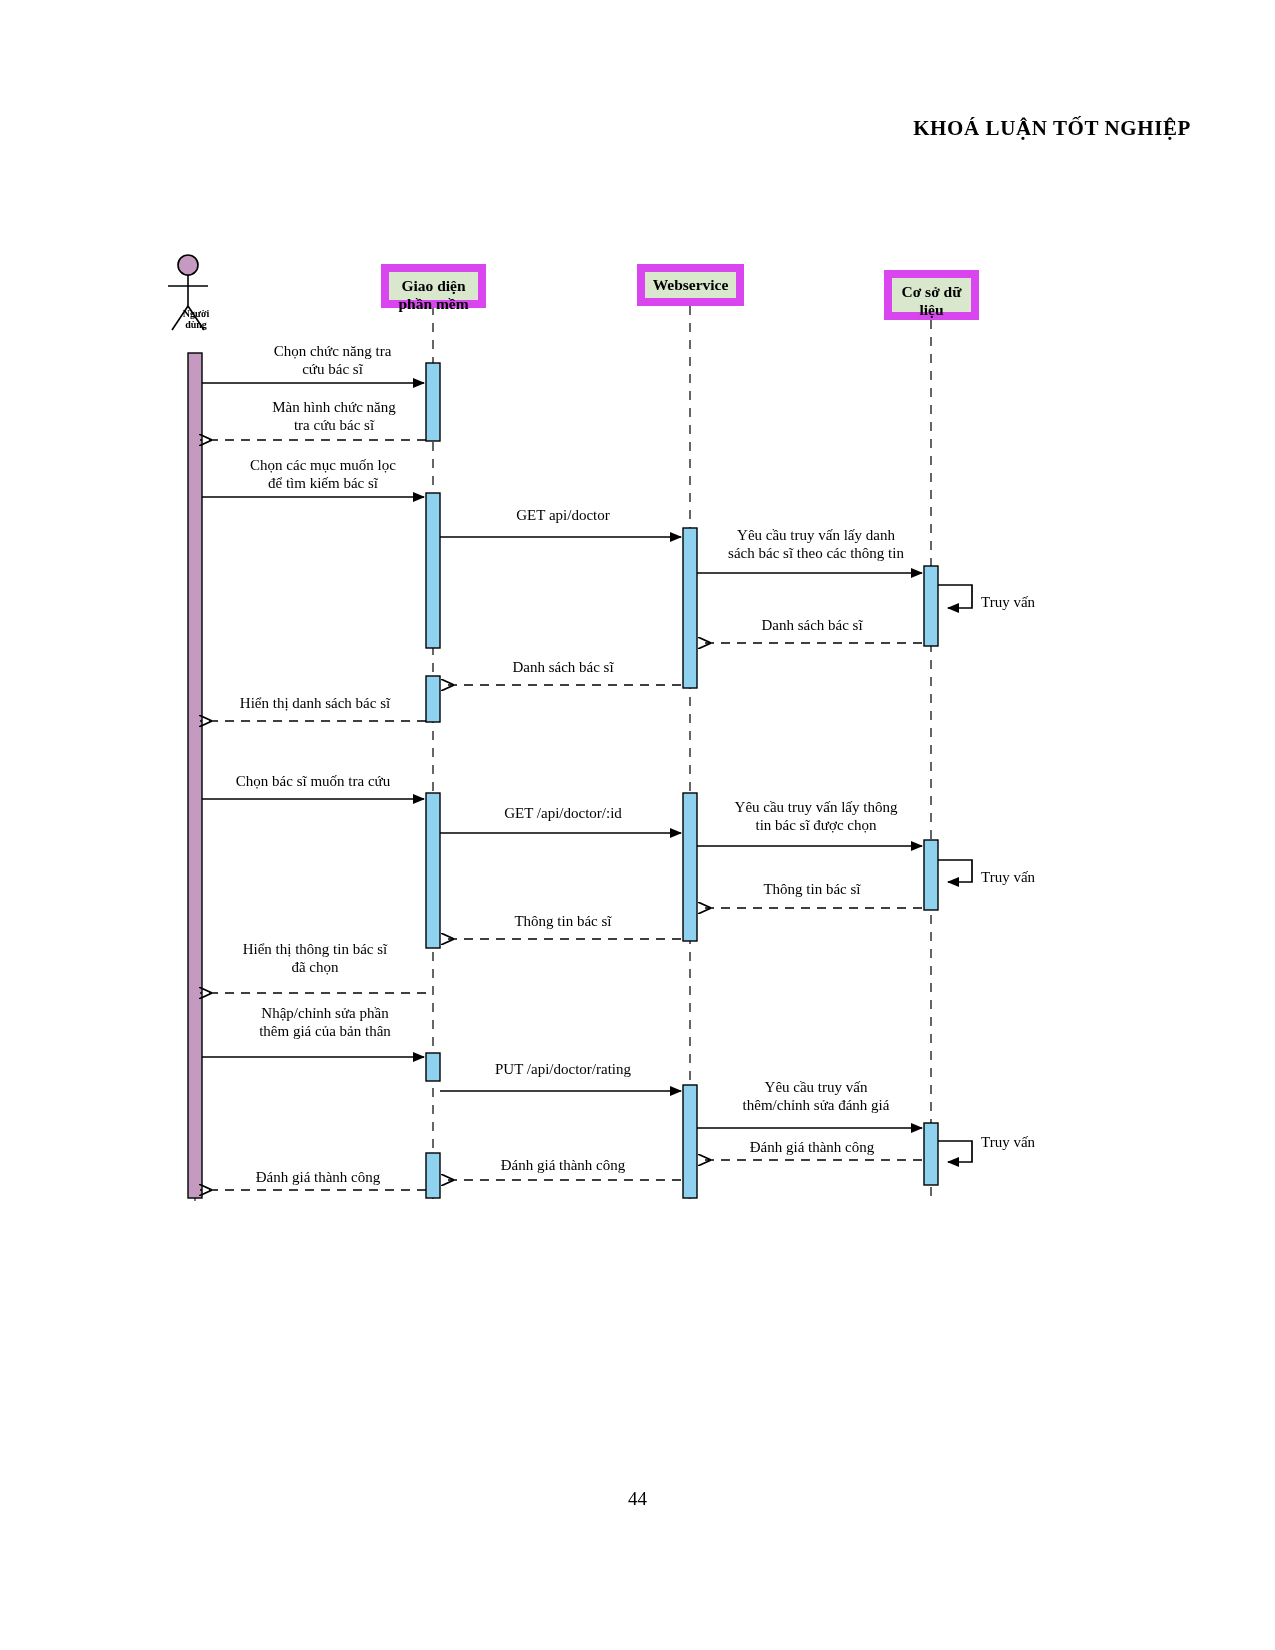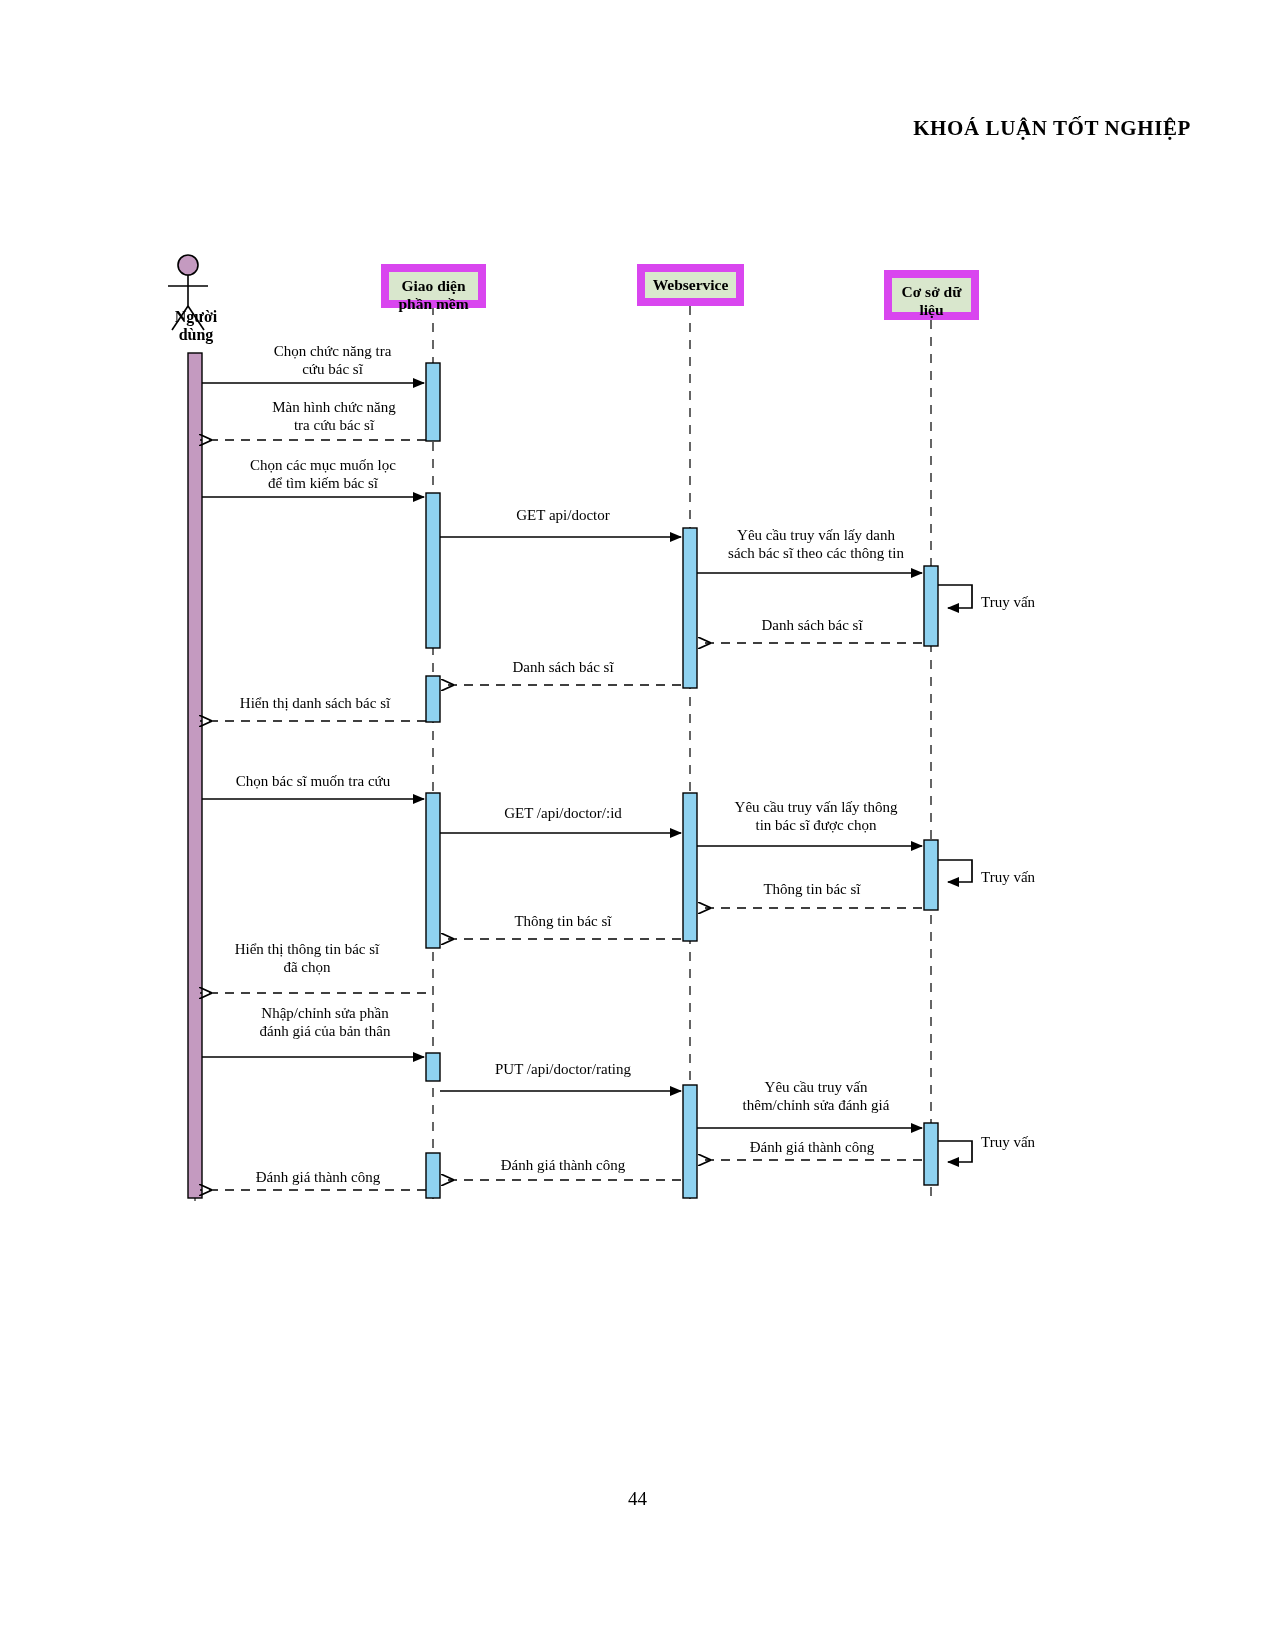--- a/index.html
+++ b/index.html
@@ -58,21 +58,21 @@
     font-weight: bold;
     font-size: 15.5px;
     line-height: 1.18;
     padding: 5px 8px;
     box-sizing: border-box;
   }
   .actor-label {
     position: absolute;
     text-align: center;
     font-weight: bold;
-    font-size: 16px;
+    font-size: 10px;
     line-height: 1.12;
     white-space: nowrap;
   }
   .msg-label {
     position: absolute;
     font-size: 15px;
     line-height: 1.2;
     text-align: center;
     white-space: nowrap;
   }
@@ -259,28 +259,28 @@
       <div>Yêu cầu truy vấn lấy thông</div>
       <div>tin bác sĩ được chọn</div>
     </div>
 
     <div class="msg-label left" style="left:981px; top:620px; width:120px;">Truy vấn</div>
 
     <div class="msg-label" style="left:712px; top:632px; width:200px;">Thông tin bác sĩ</div>
 
     <div class="msg-label" style="left:460px; top:664px; width:206px;">Thông tin bác sĩ</div>
 
-    <div class="msg-label" style="left:200px; top:692px; width:214px;">
+    <div class="msg-label" style="left:208px; top:692px; width:214px;">
       <div>Hiển thị thông tin bác sĩ</div>
       <div>đã chọn</div>
     </div>
 
     <div class="msg-label" style="left:225px; top:756px; width:200px;">
       <div>Nhập/chỉnh sửa phần</div>
-      <div>đánh giá của bản thân</div>
+      <div>thêm giá của bản thân</div>
     </div>
 
     <div class="msg-label" style="left:443px; top:812px; width:240px;">PUT /api/doctor/rating</div>
 
     <div class="msg-label" style="left:703px; top:830px; width:226px;">
       <div>Yêu cầu truy vấn</div>
       <div>thêm/chỉnh sửa đánh giá</div>
     </div>
 
     <div class="msg-label left" style="left:981px; top:885px; width:120px;">Truy vấn</div>

